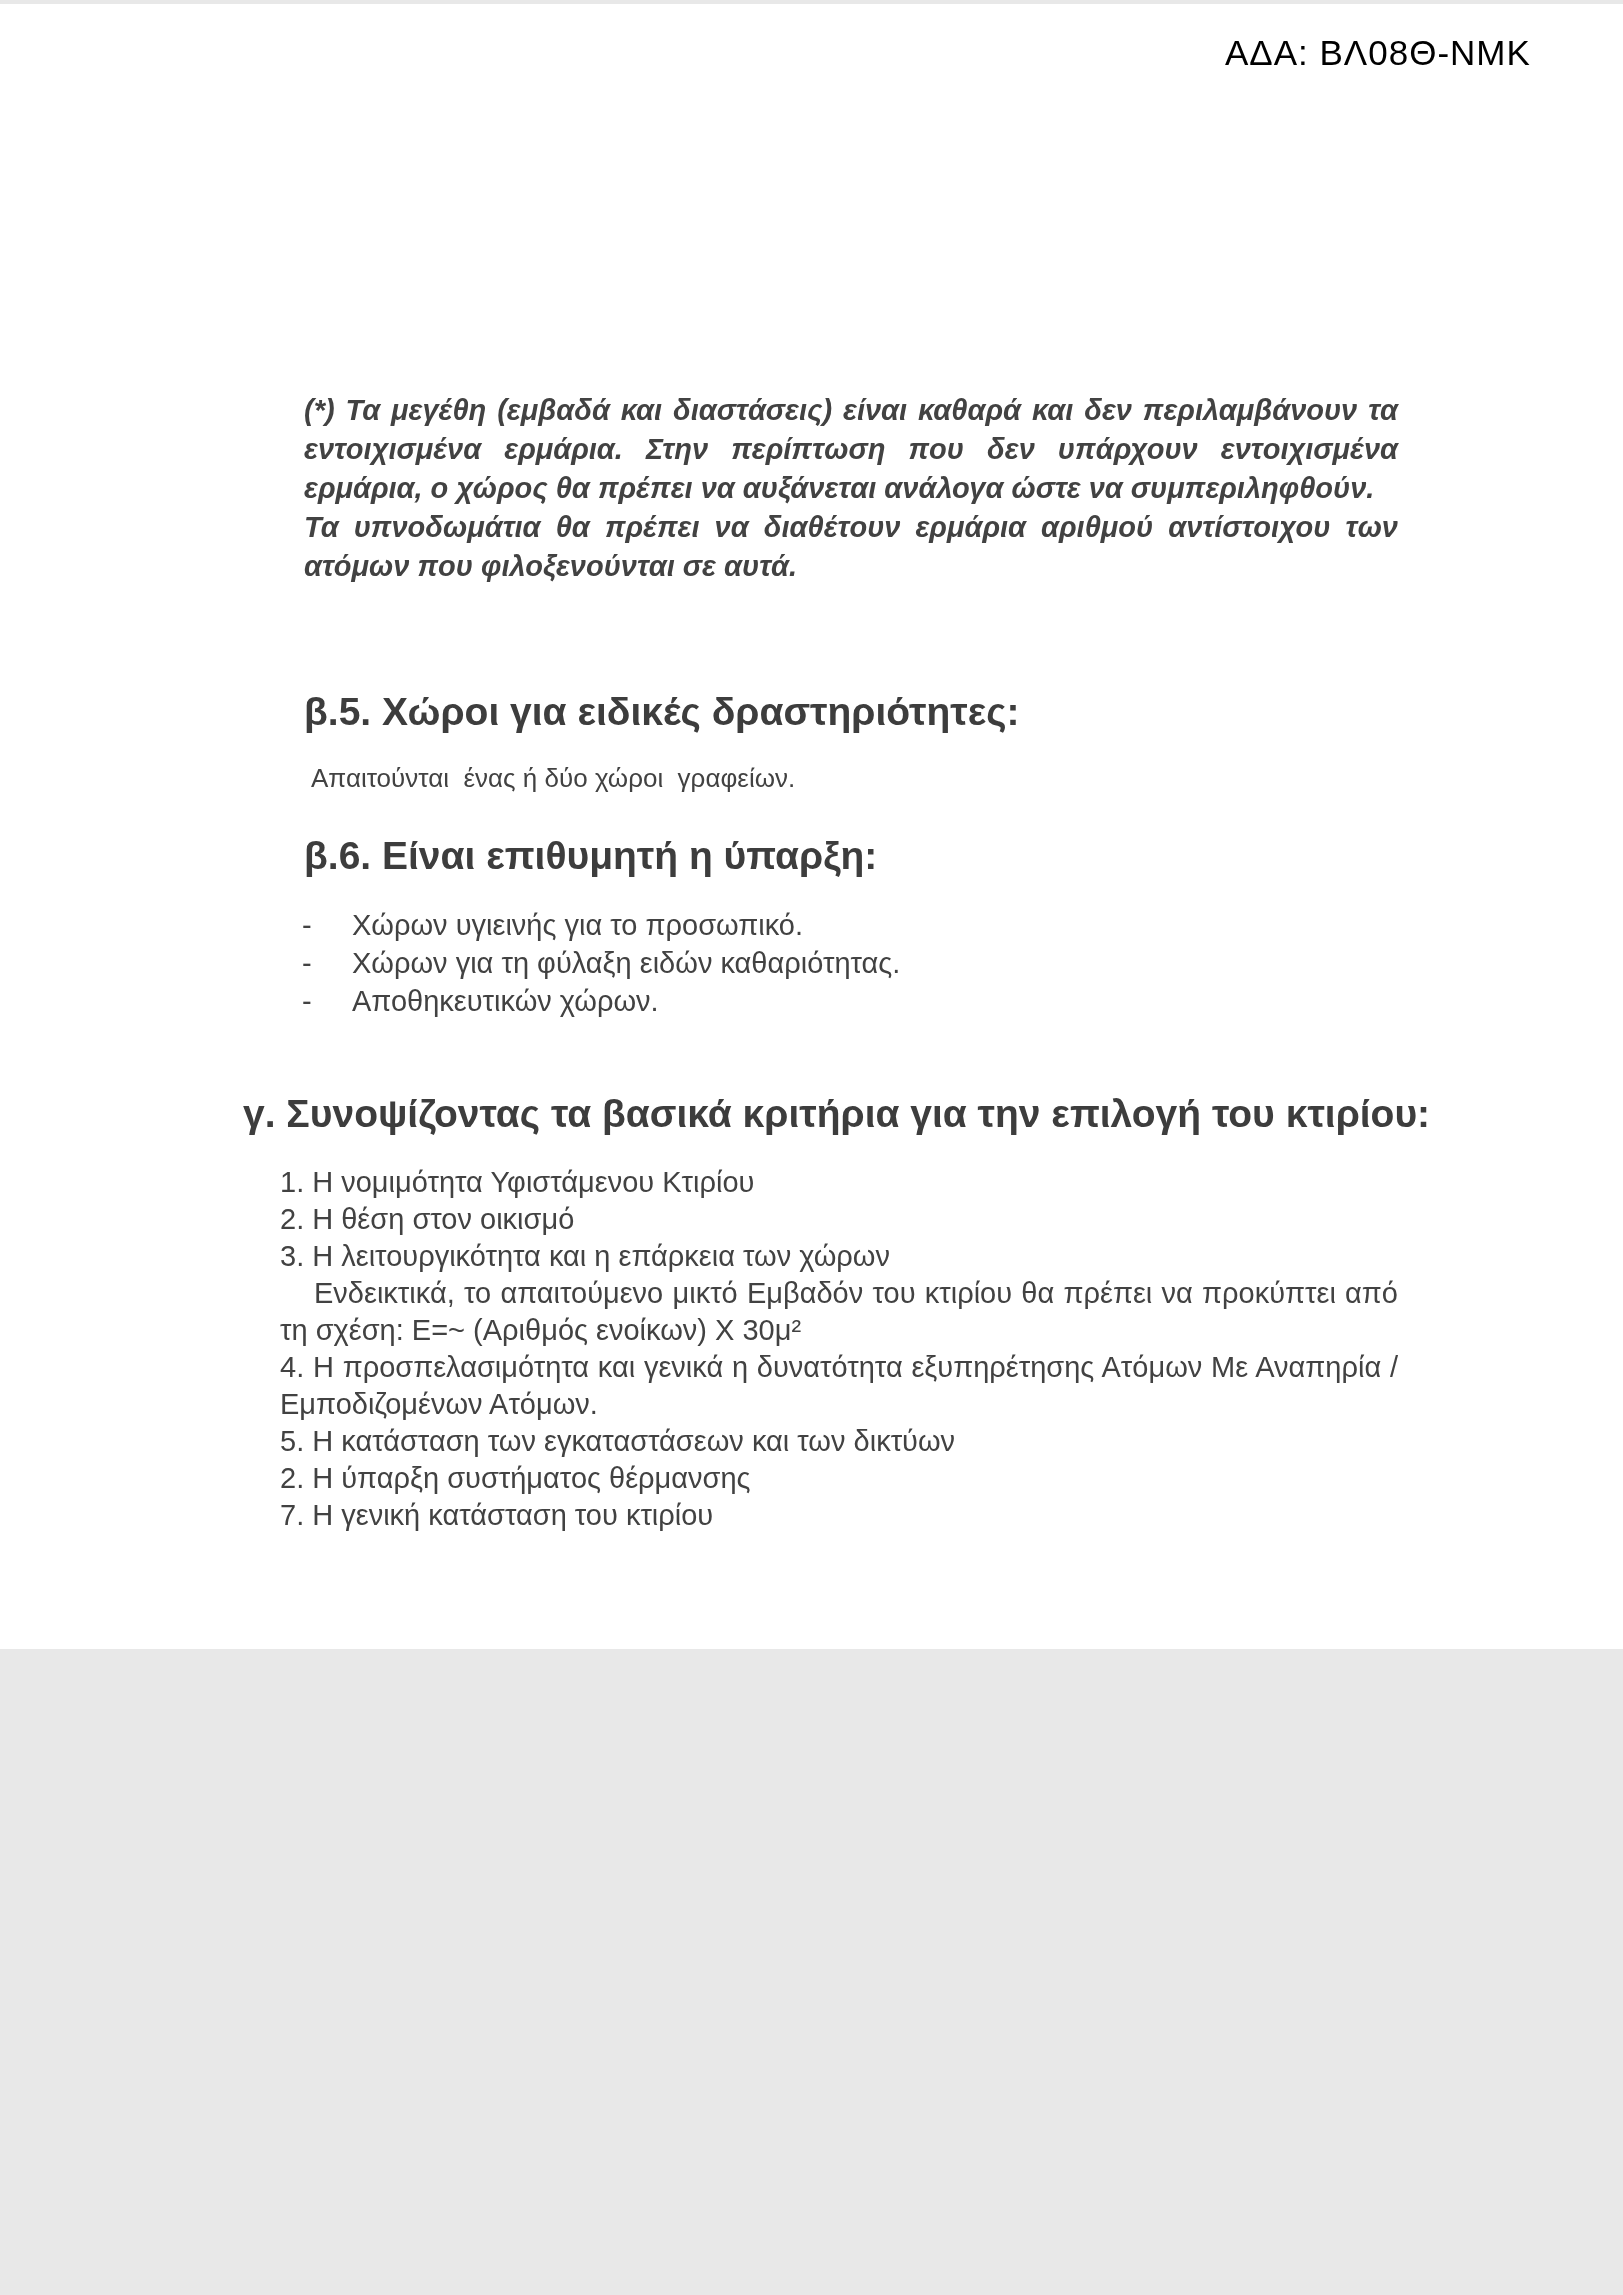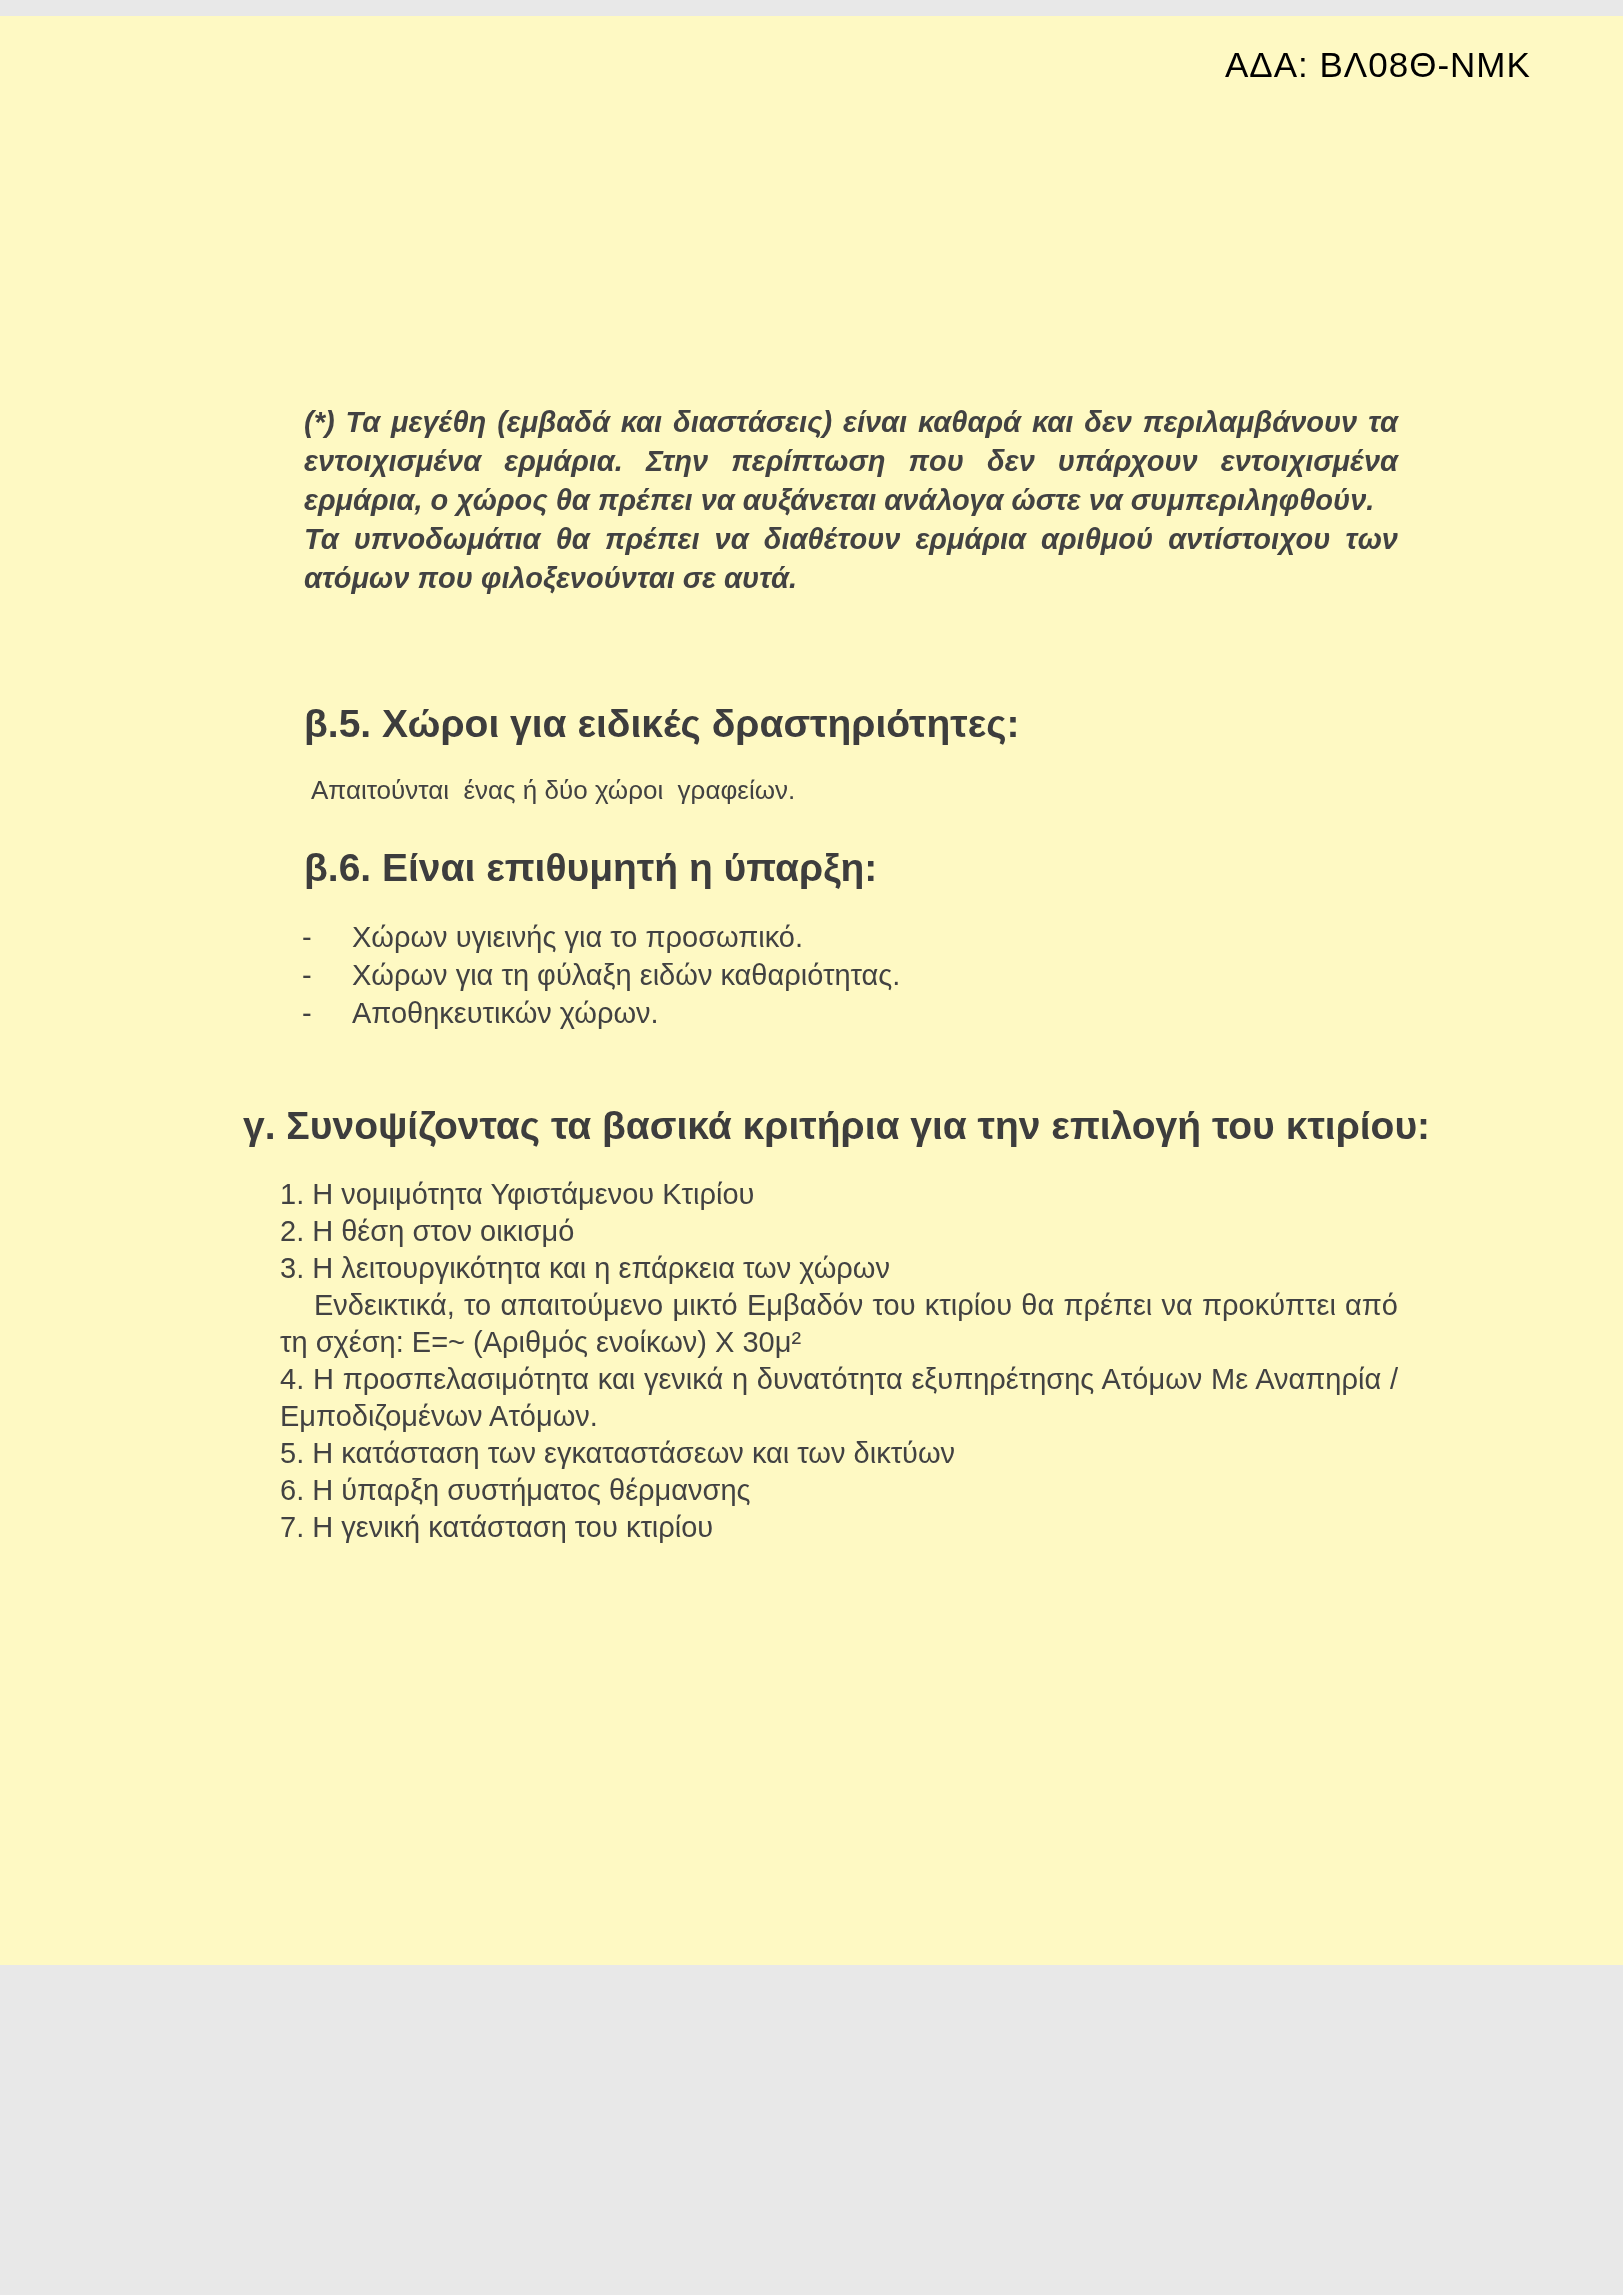--- a/index.html
+++ b/index.html
@@ -1,21 +1,21 @@
 <!DOCTYPE html>
 <html style="font-size:10.5px"><head>
 <meta charset="utf-8">
 <style>
   html, body { margin: 0; padding: 0; background: #e8e8e8; }
   .page {
     position: relative;
     width: 1623px;
-    height: 1949px;
-    margin: 16px auto;
-    background: #fef9c3;
+    height: 1645px;
+    margin: 4px auto;
+    background: #ffffff;
     font-family: "Liberation Sans", sans-serif;
     color: #424242;
     overflow: hidden;
   }
   
   .ada {
     position: absolute;
     left: 1225px;
     top: 29px;
     font-size: 35px;
@@ -151,21 +151,21 @@
   </div>
 
   <h2 class="h h-c">γ. Συνοψίζοντας τα βασικά κριτήρια για την επιλογή του κτιρίου:</h2>
   <div class="num-list">
     <div>1. Η νομιμότητα Υφιστάμενου Κτιρίου</div>
     <div>2. Η θέση στον οικισμό</div>
     <div>3. Η λειτουργικότητα και η επάρκεια  των χώρων</div>
     <div class="c-note">Ενδεικτικά, το απαιτούμενο μικτό Εμβαδόν του κτιρίου θα πρέπει να προκύπτει από τη σχέση:  Ε=~ (Αριθμός ενοίκων) Χ 30μ²</div>
     <div>4. Η προσπελασιμότητα και γενικά η δυνατότητα εξυπηρέτησης Ατόμων Με Αναπηρία / Εμποδιζομένων Ατόμων.</div>
     <div>5. Η κατάσταση των εγκαταστάσεων και των δικτύων</div>
-    <div>6. Η ύπαρξη συστήματος θέρμανσης</div>
+    <div>2. Η ύπαρξη συστήματος θέρμανσης</div>
     <div>7. Η γενική κατάσταση του κτιρίου</div>
   </div>
 
 
   <div class="table-head">
     <span class="col-index">Α/Α</span>
     <span class="col-topic">ΘΕΜΑ</span>
     <span class="col-remarks">ΠΑΡΑΤΗΡΗΣΕΙΣ</span>
   </div>
 

